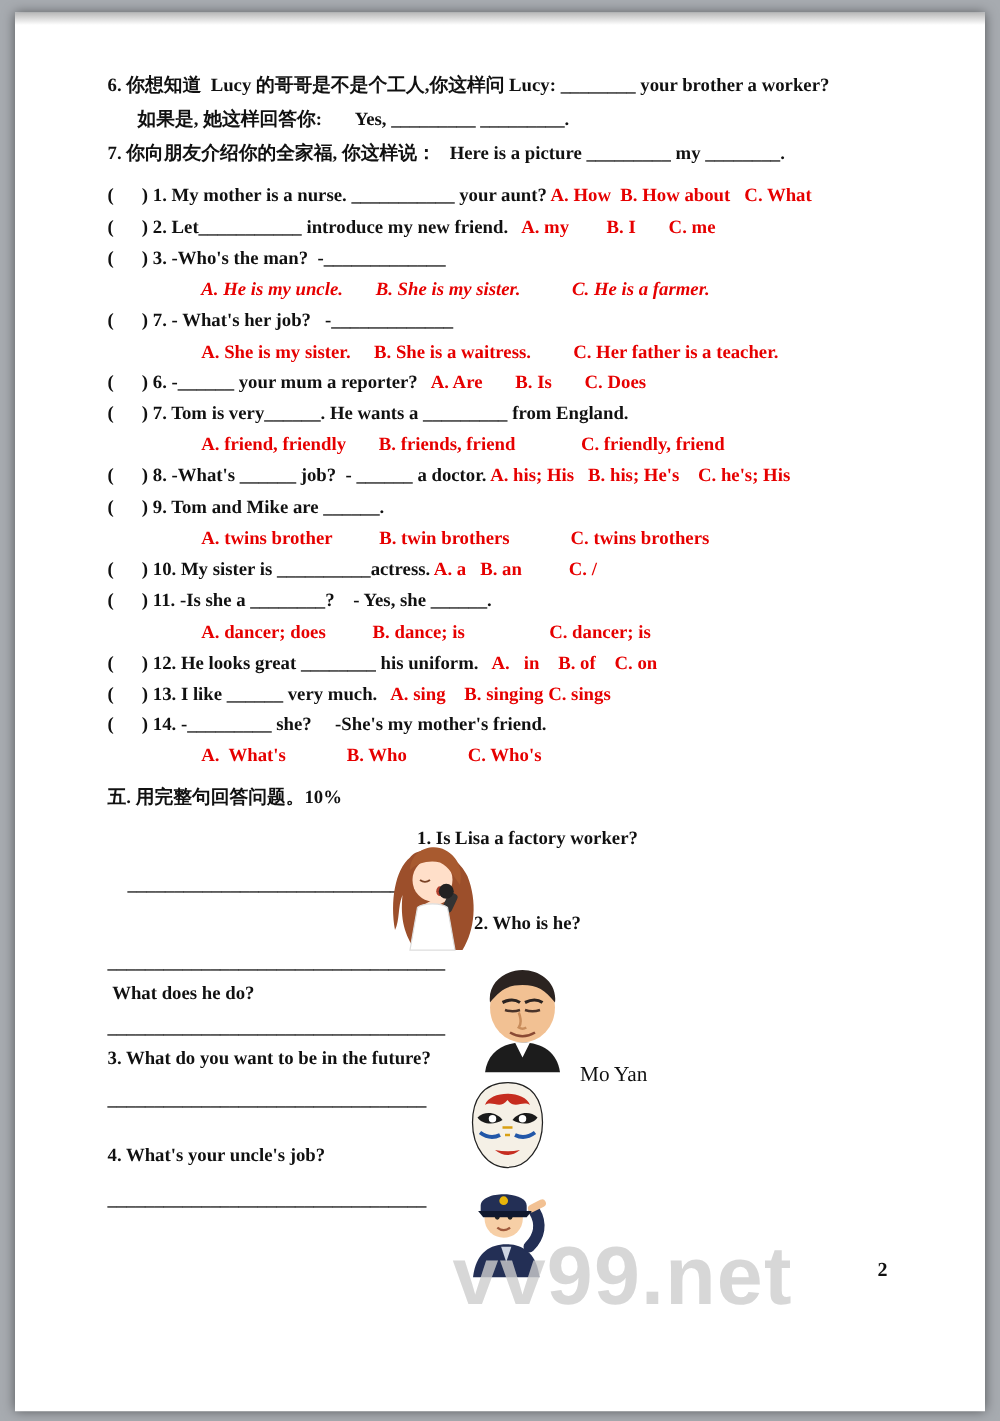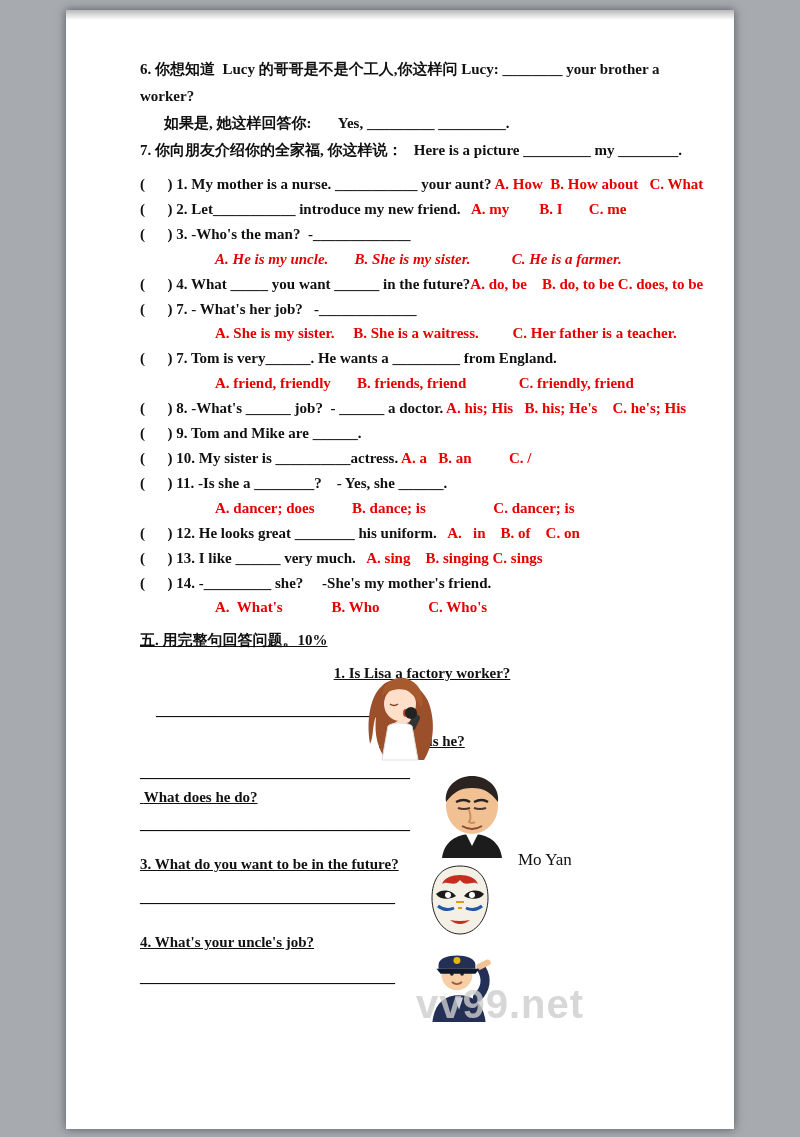--- a/index.html
+++ b/index.html
@@ -6,21 +6,21 @@
   html, body { width: 800px; }
   body {
     background: #a7abb0;
     font-family: "Liberation Serif", serif;
     width: 800px;
     height: 1137px;
     overflow: hidden;
   }
   .page {
     position: relative;
-    width: 668px;
+    width: 776px;
     height: 1119px;
     margin: 10px auto 8px;
     background: #ffffff;
     box-shadow: 0 0 9px rgba(0,0,0,0.5);
     overflow: hidden;
   }
   .page::before {
     content: "";
     position: absolute;
     top: 0; left: 0; right: 0; height: 10px;
@@ -32,36 +32,36 @@
     white-space: pre-wrap;
     font-weight: bold;
     font-size: 15px;
     color: var(--ink, #111);
   }
   .seg { font: inherit; color: inherit; }
   .seg.red { color: var(--red, #e60000); }
   .top .line { line-height: 27px; }
   .mcq { margin-top: 8px; }
   .mcq .line { line-height: 24.9px; }
-  .sec5 .line { line-height: 25px; text-decoration: underline; }
+  .sec5 .line { line-height: 25px; }
   .s5title { margin-top: 8px; }
   .img { position: absolute; z-index: 1; }
   .img svg { display: block; width: 100%; height: 100%; }
   .img-singer { left: 286px; top: 656px; width: 96px; height: 98px; }
   .img-moyan  { left: 362px; top: 762px; width: 88px; height: 86px; }
   .img-mask   { left: 356px; top: 852px; width: 76px; height: 76px; }
   .img-police { left: 348px; top: 928px; width: 90px; height: 84px; }
   .moyan-label {
     position: absolute; left: 452px; top: 840px;
     font-weight: normal; font-size: 17px; color: #111; z-index: 1;
   }
   .watermark {
     position: absolute; left: 350px; top: 972px;
     font-family: "Liberation Sans", sans-serif;
-    font-weight: bold; font-size: 40px; letter-spacing: 1px;
+    font-weight: bold; font-size: 66px; letter-spacing: 1px;
     color: rgba(205,205,205,0.8);
     z-index: 2;
     pointer-events: none;
   }
   .pagenum {
     position: absolute; left: 690px; top: 998px;
     font-weight: bold; font-size: 16px; color: #111; z-index: 3;
   }
 </style>
 </head>
@@ -72,45 +72,46 @@
     <div class="block top">
         <div class="line"><span class="seg">6. 你想知道  Lucy 的哥哥是不是个工人,你这样问 Lucy: ________ your brother a worker?</span></div>
         <div class="line" style="padding-left: 24px;"><span class="seg">如果是, 她这样回答你:       Yes, _________ _________.</span></div>
         <div class="line"><span class="seg">7. 你向朋友介绍你的全家福, 你这样说：   Here is a picture _________ my ________.</span></div>
       </div>
     <div class="block mcq">
         <div class="line"><span class="seg">(      ) 1. My mother is a nurse. ___________ your aunt? </span><span class="seg red">A. How  B. How about   C. What</span></div>
         <div class="line"><span class="seg">(      ) 2. Let___________ introduce my new friend.   </span><span class="seg red">A. my        B. I       C. me</span></div>
         <div class="line"><span class="seg">(      ) 3. -Who's the man?  -_____________</span></div>
         <div class="line" style="padding-left: 75px; font-style: italic;"><span class="seg red">A. He is my uncle.       B. She is my sister.           C. He is a farmer.</span></div>
-        <div class="line"><span class="seg">(      ) 4. What _____ you want ______ in the future?</span><span class="seg red">A. do, be    B. do, to be C. does, to be</span></div>
         <div class="line"><span class="seg">(      ) 7. - What's her job?   -_____________</span></div>
         <div class="line" style="padding-left: 75px;"><span class="seg red">A. She is my sister.     B. She is a waitress.         C. Her father is a teacher.</span></div>
+        <div class="line"><span class="seg">(      ) 6. -______ your mum a reporter?   </span><span class="seg red">A. Are       B. Is       C. Does</span></div>
         <div class="line"><span class="seg">(      ) 7. Tom is very______. He wants a _________ from England.</span></div>
         <div class="line" style="padding-left: 75px;"><span class="seg red">A. friend, friendly       B. friends, friend              C. friendly, friend</span></div>
         <div class="line"><span class="seg">(      ) 8. -What's ______ job?  - ______ a doctor. </span><span class="seg red">A. his; His   B. his; He's    C. he's; His</span></div>
         <div class="line"><span class="seg">(      ) 9. Tom and Mike are ______.</span></div>
+        <div class="line" style="padding-left: 75px;"><span class="seg red">A. twins brother          B. twin brothers             C. twins brothers</span></div>
         <div class="line"><span class="seg">(      ) 10. My sister is __________actress. </span><span class="seg red">A. a   B. an          C. /</span></div>
         <div class="line"><span class="seg">(      ) 11. -Is she a ________?    - Yes, she ______.</span></div>
         <div class="line" style="padding-left: 75px;"><span class="seg red">A. dancer; does          B. dance; is                  C. dancer; is</span></div>
         <div class="line"><span class="seg">(      ) 12. He looks great ________ his uniform.   </span><span class="seg red">A.   in    B. of    C. on</span></div>
         <div class="line"><span class="seg">(      ) 13. I like ______ very much.   </span><span class="seg red">A. sing    B. singing C. sings</span></div>
         <div class="line"><span class="seg">(      ) 14. -_________ she?     -She's my mother's friend.</span></div>
         <div class="line" style="padding-left: 75px;"><span class="seg red">A.  What's             B. Who             C. Who's</span></div>
       </div>
     <div class="sec5">
       <div class="line s5title">五. 用完整句回答问题。10%</div>
       <div>
           <div class="line" style="margin-top: 8px; text-align: center;"><span class="seg">1. Is Lisa a factory worker?</span></div>
           <div class="line" style="margin-top: 12px; margin-left: 16px;"><span class="seg">______________________________</span></div>
           <div class="line" style="margin-top: 6px; text-align: center;"><span class="seg">2. Who is he?</span></div>
           <div class="line" style="margin-top: 6px;"><span class="seg">____________________________________</span></div>
           <div class="line" style="margin-top: 0px;"><span class="seg"> What does he do?</span></div>
           <div class="line" style="margin-top: 2px;"><span class="seg">____________________________________</span></div>
-          <div class="line" style="margin-top: 15px;"><span class="seg">3. What do you want to be in the future?</span></div>
+          <div class="line" style="margin-top: 0px;"><span class="seg">3. What do you want to be in the future?</span></div>
           <div class="line" style="margin-top: 8px;"><span class="seg">__________________________________</span></div>
           <div class="line" style="margin-top: 20px;"><span class="seg">4. What's your uncle's job?</span></div>
           <div class="line" style="margin-top: 10px;"><span class="seg">__________________________________</span></div>
         </div>
     </div>
   </div>
 
   <div class="img img-singer">
     <svg viewBox="0 0 96 98" aria-hidden="true">
       <path d="M30 20 C18 30 14 55 18 78 C22 70 20 60 24 50 C22 70 26 82 34 94 L72 94 C82 78 84 55 76 35 C70 22 55 12 42 14 C36 15 32 17 30 20 Z" fill="#9c4f2b"></path>

